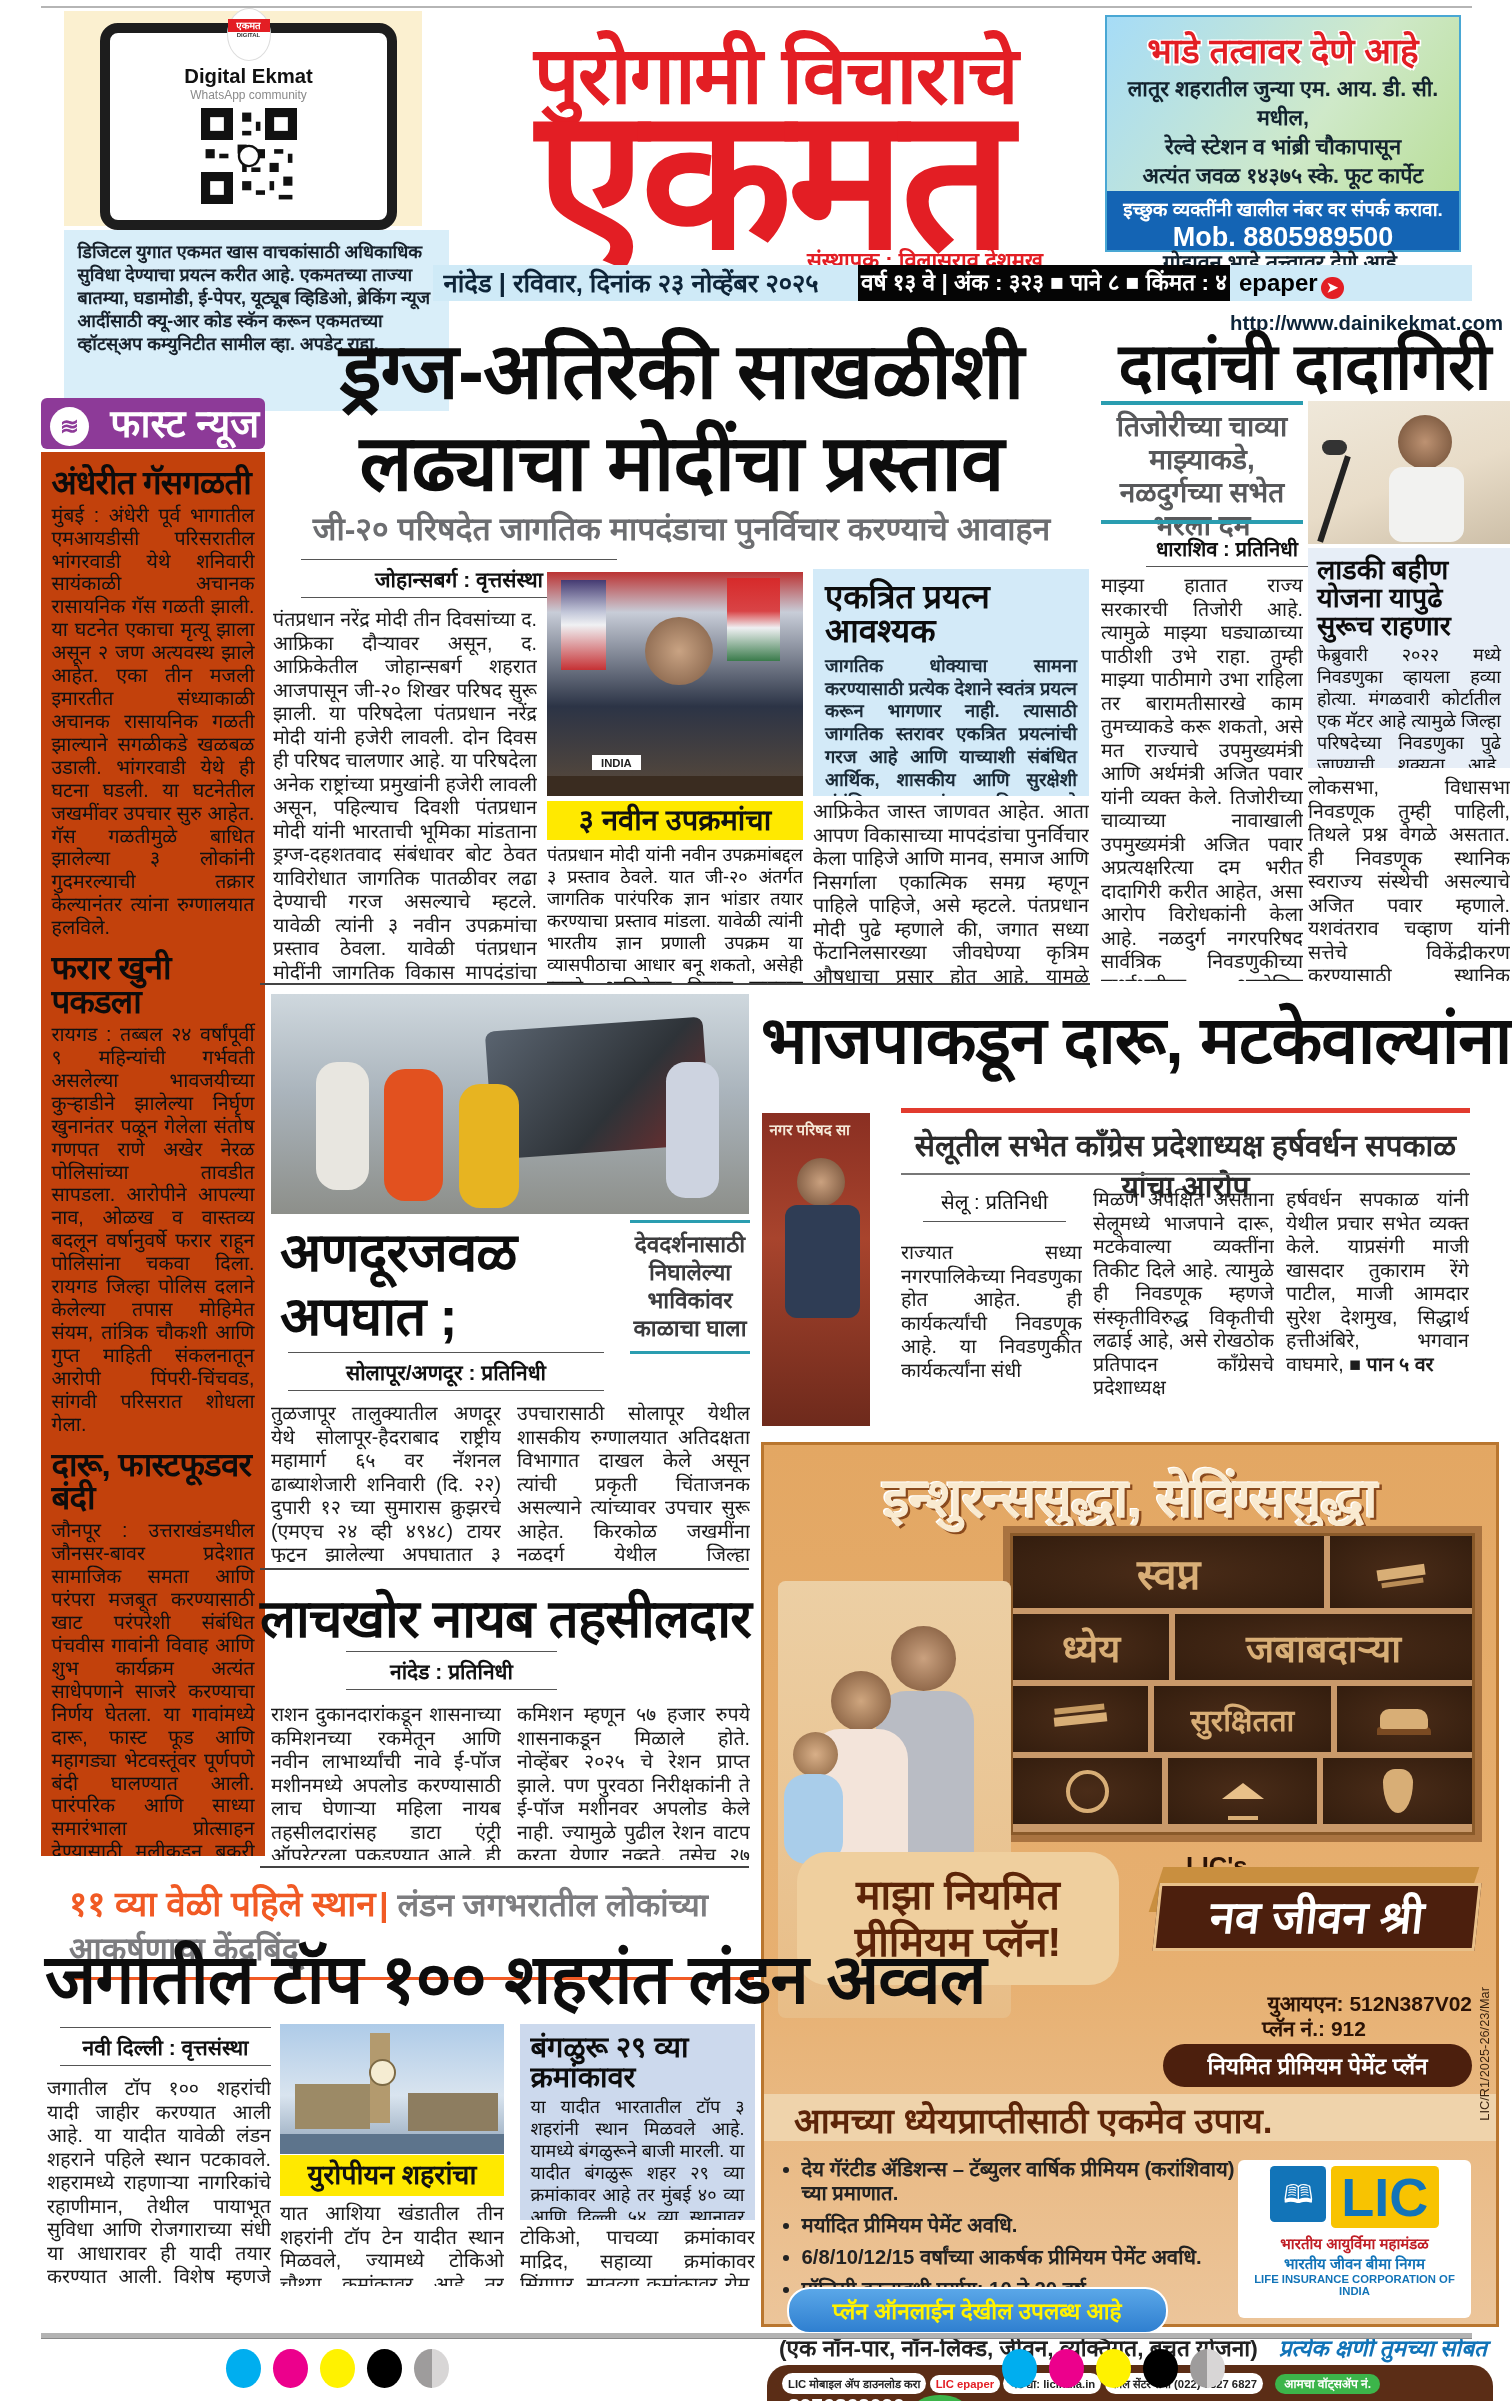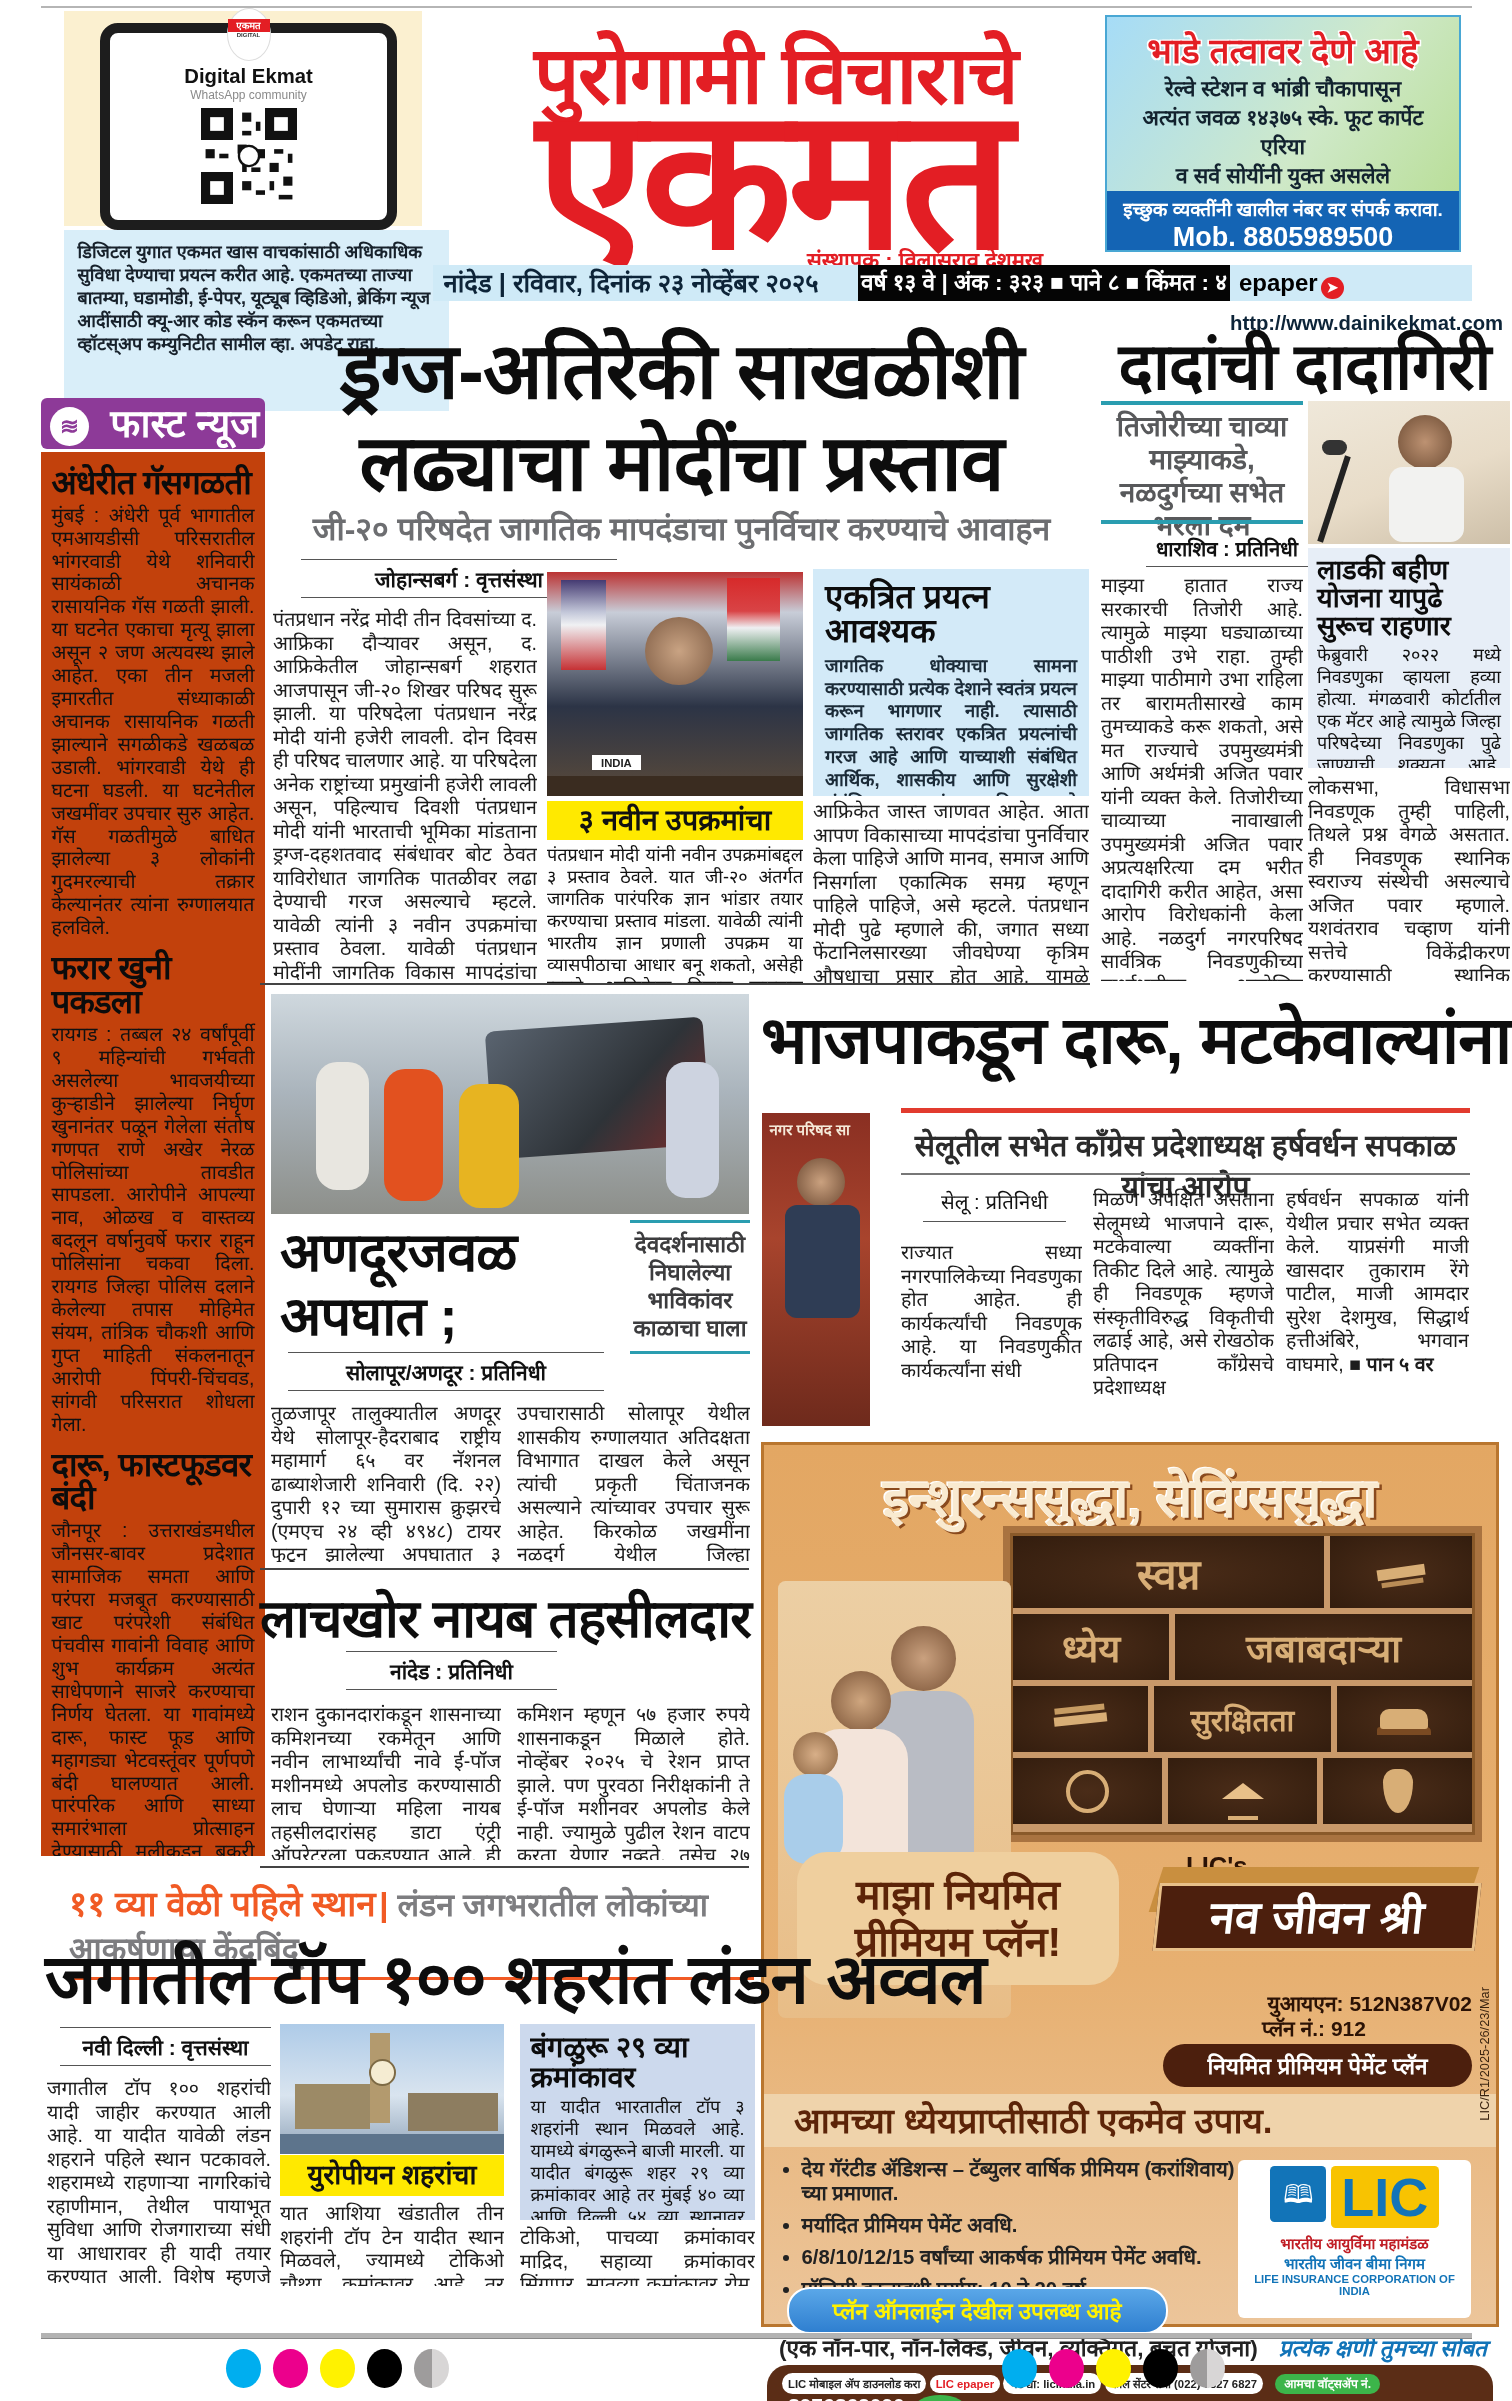--- a/index.html
+++ b/index.html
@@ -114,20 +114,21 @@
   </div>
   <div class="abs qr-blurb clip" style="left:64px;top:230px;width:358px;height:160px;">डिजिटल युगात एकमत खास वाचकांसाठी अधिकाधिक सुविधा देण्याचा प्रयत्न करीत आहे. एकमतच्या ताज्या बातम्या, घडामोडी, ई-पेपर, यूट्यूब व्हिडिओ, ब्रेकिंग न्यूज आदींसाठी क्यू-आर कोड स्कॅन करून एकमतच्या व्हॉटस्अप कम्युनिटीत सामील व्हा. अपडेट राहा.</div>
 
   <div class="abs tagline center" style="left:444px;top:16.6px;width:663px;">पुरोगामी विचाराचे</div>
   <div class="abs ekmat center" style="left:441px;top:89px;width:663px;">एकमत</div>
   <div class="abs founder" style="left:807px;top:232px;width:264px;text-align:left;margin-top:12px;">संस्थापक : विलासराव देशमुख</div>
 
   <div class="abs rent" style="left:1105px;top:15px;width:352px;height:233px;">
     <div class="rent-h center" style="margin-top:9px;">भाडे तत्वावर देणे आहे</div>
     <div class="rent-b center" style="padding:1.5px 10.5px 0 10.5px;">
+      <div>लातूर शहरातील जुन्या एम. आय. डी. सी. मधील,</div>
       <div>रेल्वे स्टेशन व भांब्री चौकापासून</div>
       <div>अत्यंत जवळ १४३७५ स्के. फूट कार्पेट एरिया</div>
       <div>व सर्व सोयींनी युक्त असलेले</div>
       <div>गोडावून भाडे तत्त्वावर देणे आहे.</div>
     </div>
     <div class="rent-f abs center" style="left:0;bottom:0;width:100%;height:59px;">
       <div style="font-size:19px;font-weight:bold;margin-top:4.5px;">इच्छुक व्यक्तींनी खालील नंबर वर संपर्क करावा.</div>
       <div style="font-size:27px;font-weight:bold;">Mob. 8805989500</div>
     </div>
   </div>
@@ -297,21 +298,21 @@
     </div>
 
     <div class="abs bubble" style="left:33px;top:407px;width:307px;">माझा नियमित प्रीमियम प्लॅन!</div>
     <div class="abs" style="left:422px;top:407px;width:98px;font-size:25.6px;font-weight:bold;color:#2b1205;">LIC's</div>
     <div class="abs" style="left:392px;top:422px;width:316px;height:45px;background:#c98f3f;transform:skewX(-18deg);"></div>
     <div class="abs plaque" style="left:392px;top:438px;width:316px;font-size:45px;line-height:1.05;padding:7.5px 0;">नव जीवन श्री</div>
     <div class="abs" style="left:392px;top:544px;width:316px;text-align:right;font-size:21px;font-weight:bold;color:#2b1205;">युआयएन: 512N387V02</div>
     <div class="abs" style="left:392px;top:569px;width:316px;text-align:center;font-size:21px;font-weight:bold;color:#2b1205;">प्लॅन नं.: 912</div>
     <div class="abs pill" style="left:399px;top:599px;width:309px;font-size:22.6px;padding:6px 0;">नियमित प्रीमियम पेमेंट प्लॅन</div>
 
-    <div class="abs band" style="left:0;top:649px;width:100%;height:53px;font-size:35px;line-height:53px;padding-left:30px;box-sizing:border-box;">आमच्या ध्येयप्राप्तीसाठी एकमेव उपाय.</div>
+    <div class="abs band" style="left:0;top:649px;width:100%;height:47px;font-size:35px;line-height:53px;padding-left:30px;box-sizing:border-box;">आमच्या ध्येयप्राप्तीसाठी एकमेव उपाय.</div>
 
     <ul class="abs bullets" style="left:15px;top:712px;width:437px;margin:0;padding-left:22.6px;">
       <li>देय गॅरंटीड ॲडिशन्स – टॅब्युलर वार्षिक प्रीमियम (करांशिवाय) च्या प्रमाणात.</li>
       <li>मर्यादित प्रीमियम पेमेंट अवधि.</li>
       <li>6/8/10/12/15 वर्षांच्या आकर्षक प्रीमियम पेमेंट अवधि.</li>
       <li>पॉलिसी कालावधी पर्याय: 10 ते 20 वर्ष.</li>
     </ul>
 
     <div class="abs" style="left:474px;top:715px;width:233px;height:158px;background:#fff;border-radius:6px;padding:6px;box-sizing:border-box;text-align:center;">
       <div style="display:flex;justify-content:center;">

